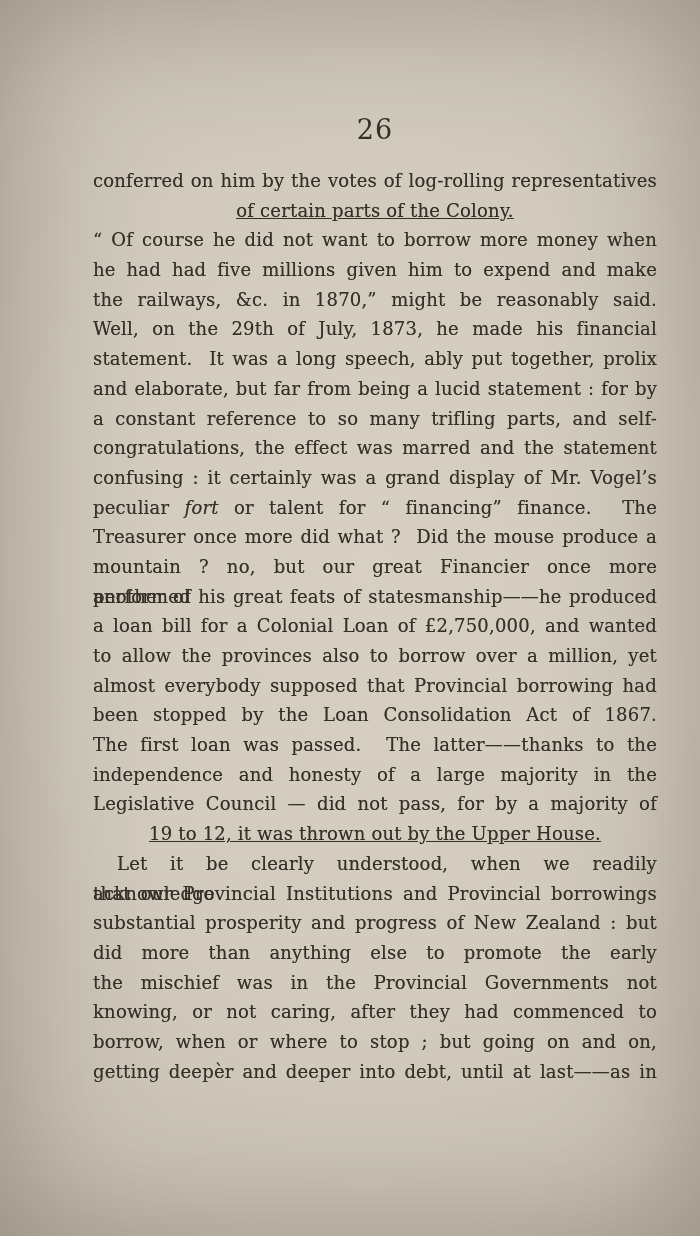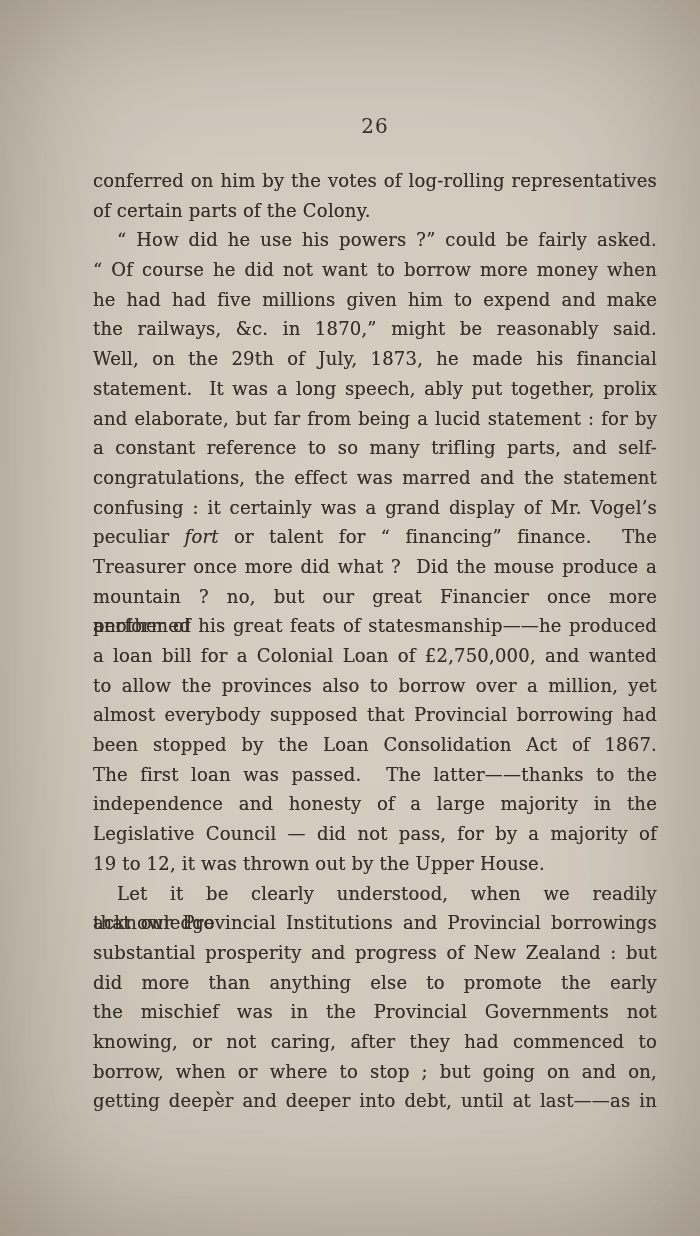--- a/index.html
+++ b/index.html
@@ -21,21 +21,21 @@
     box-shadow: inset 0 0 140px rgba(86, 76, 60, 0.38);
     font-family: "DejaVu Serif", "Liberation Serif", serif;
     color: #352f28;
   }
   .page-number {
     position: absolute;
     top: 114px;
     left: 93px;
     width: 564px;
     text-align: center;
-    font-size: 20px;
+    font-size: 27px;
     letter-spacing: 1px;
   }
   .text-block {
     position: absolute;
     top: 166px;
     left: 93px;
     width: 564px;
   }
   .line {
     height: 29.7px;
@@ -45,38 +45,38 @@
     white-space: nowrap;
     overflow: visible;
     text-shadow: 0 0 0.5px rgba(47, 41, 33, 0.55);
   }
   .line.justify {
     white-space: normal;
     text-align: justify;
     text-align-last: justify;
   }
   .line.last-of-para {
-    text-align: left;
+    text-align: center;
+    text-decoration: underline;
   }
   .line.indent {
     text-indent: 24px;
   }
   .italic {
     font-style: italic;
   }
 </style>
 </head>
 <body>
 
 <div class="scan-page">
   <div class="page-number">26</div>
   <div class="text-block">
       <div class="line justify"><span>conferred on him by the votes of log-rolling representatives</span></div>
       <div class="line last-of-para"><span>of certain parts of the Colony.</span></div>
-      <div class="line justify indent"><span>“ How did he use his powers ?” could be fairly asked.</span></div>
       <div class="line justify"><span>“ Of course he did not want to borrow more money when</span></div>
       <div class="line justify"><span>he had had five millions given him to expend and make</span></div>
       <div class="line justify"><span>the railways, &amp;c. in 1870,” might be reasonably said.</span></div>
       <div class="line justify"><span>Well, on the 29th of July, 1873, he made his financial</span></div>
       <div class="line justify"><span>statement.&nbsp; It was a long speech, ably put together, prolix</span></div>
       <div class="line justify"><span>and elaborate, but far from being a lucid statement : for by</span></div>
       <div class="line justify"><span>a constant reference to so many trifling parts, and self-</span></div>
       <div class="line justify"><span>congratulations, the effect was marred and the statement</span></div>
       <div class="line justify"><span>confusing : it certainly was a grand display of Mr. Vogel’s</span></div>
       <div class="line justify"><span>peculiar </span><span class="italic">fort</span><span> or talent for “ financing” finance.&nbsp; The</span></div>

